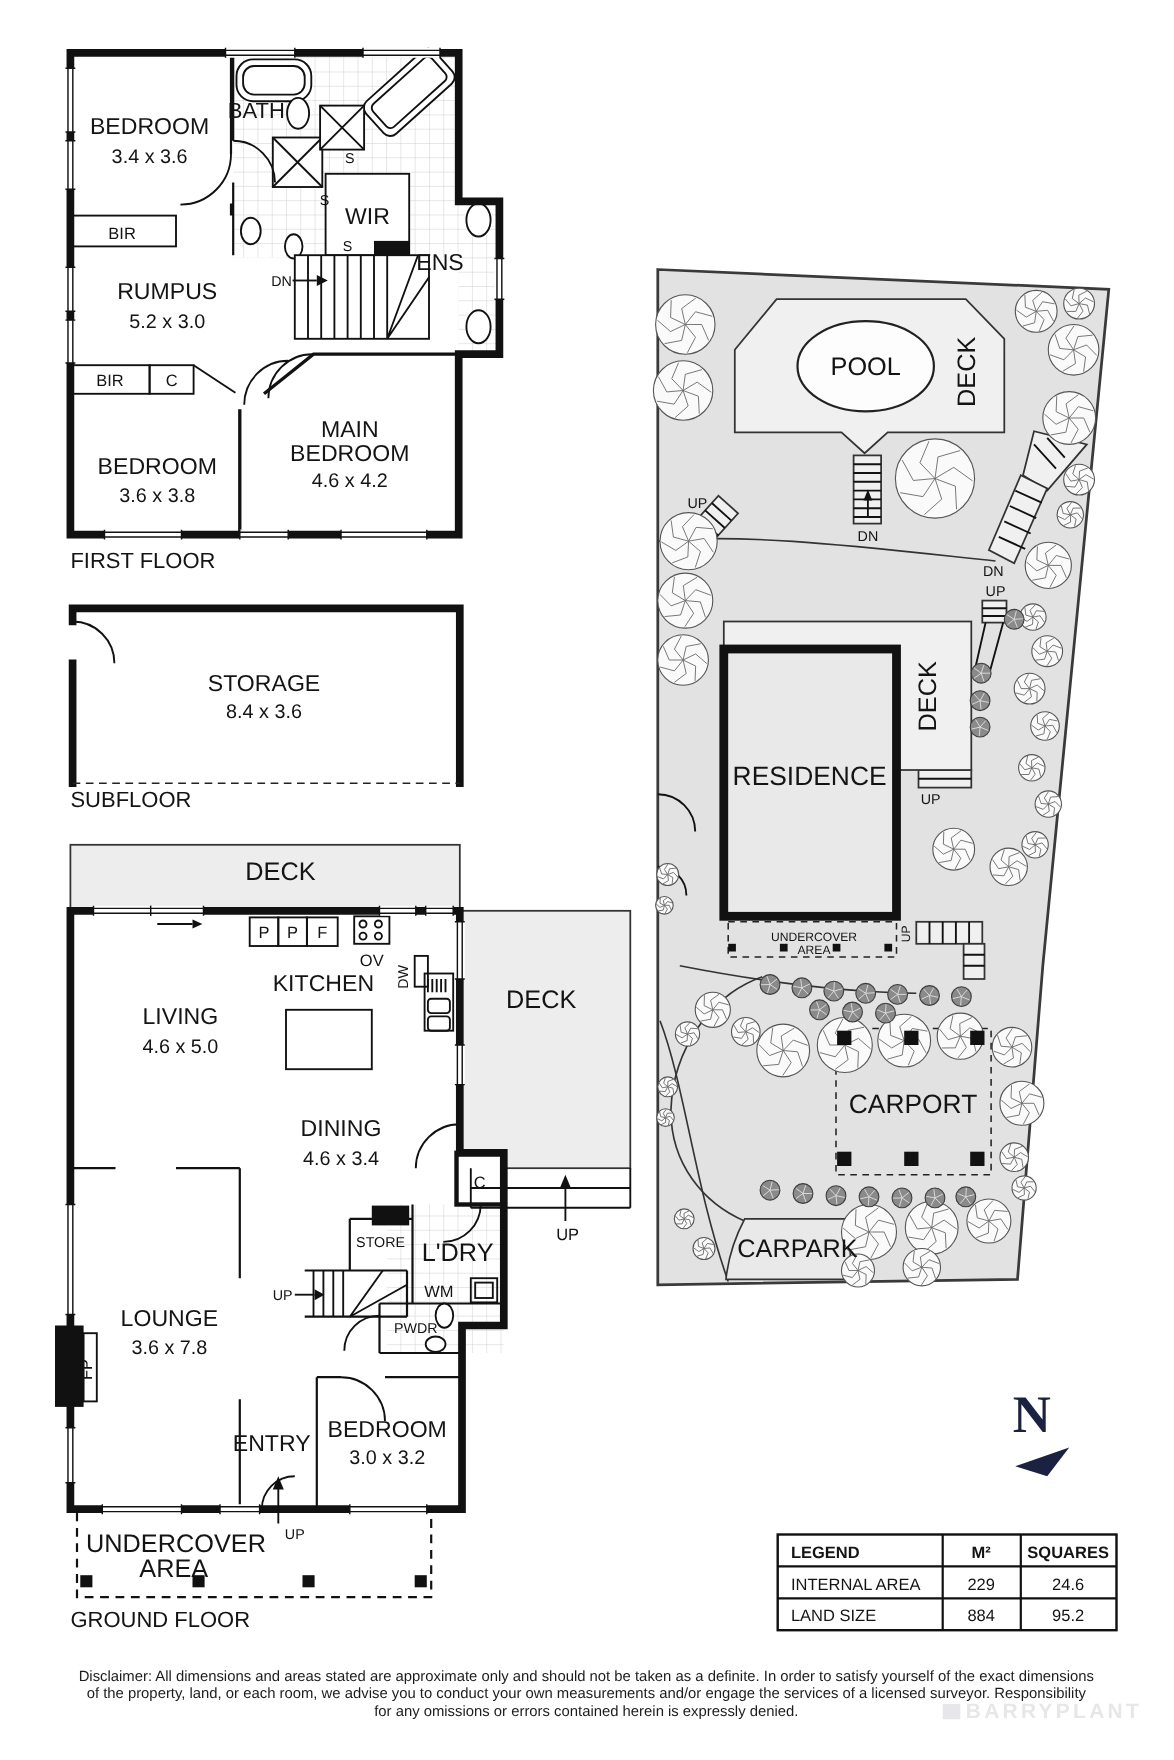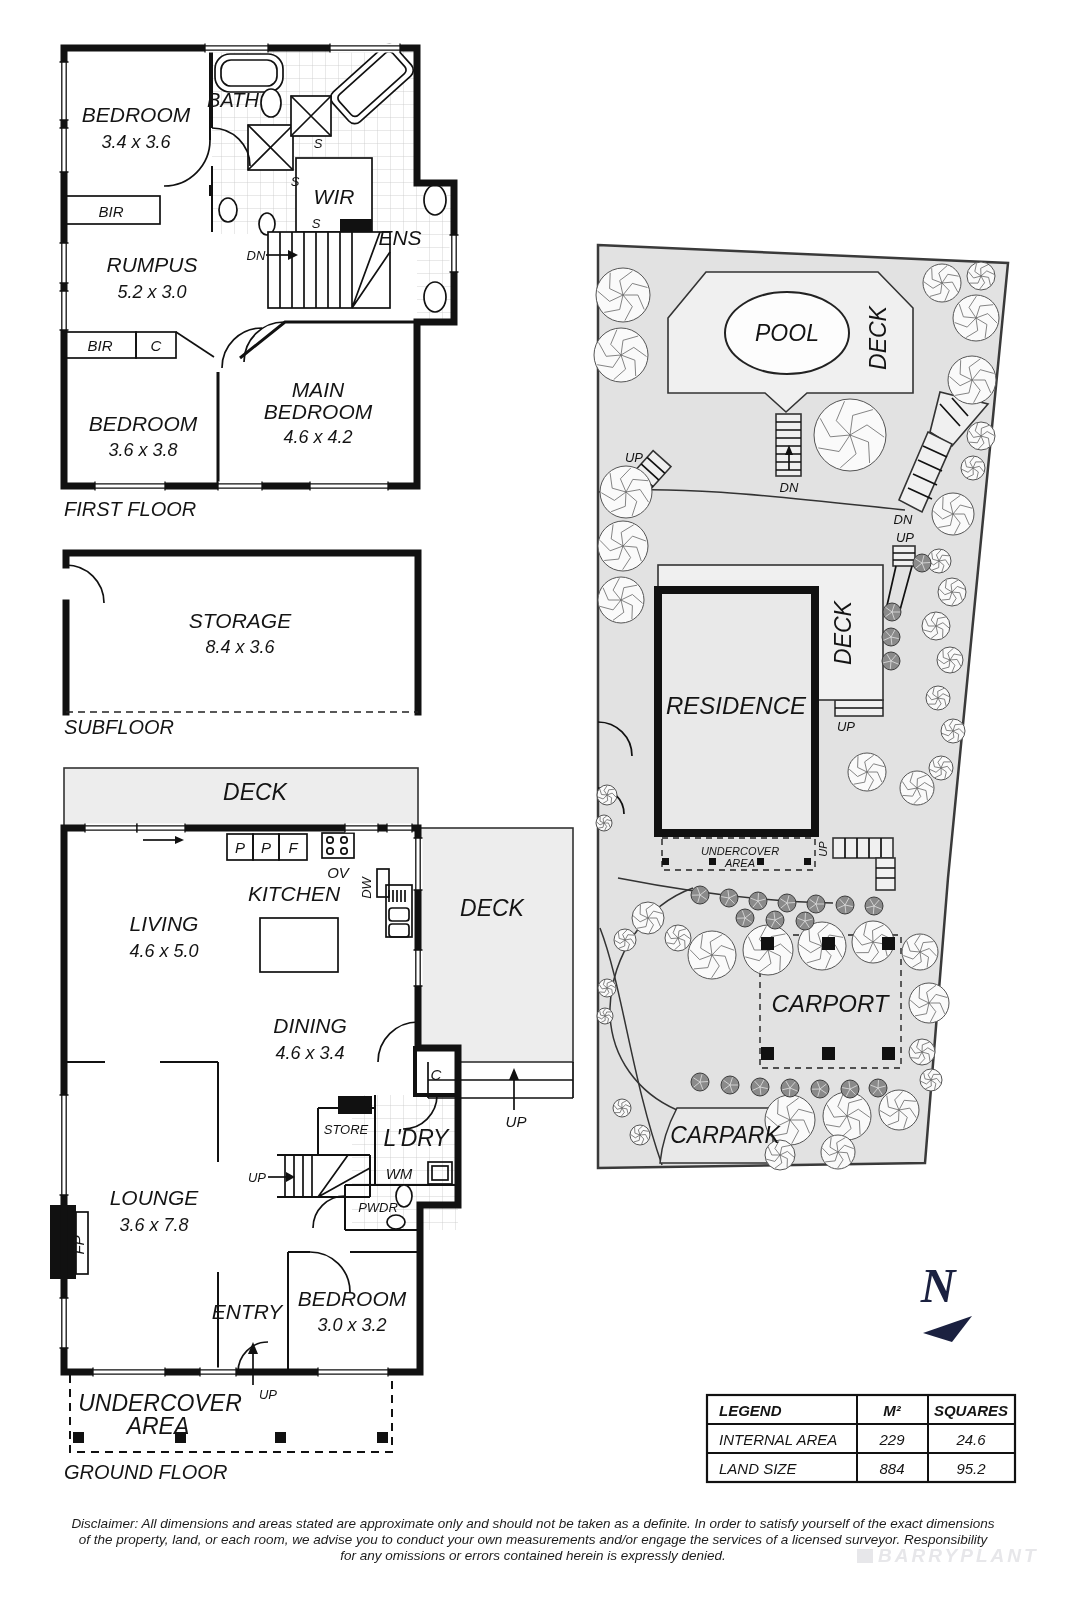--- a/index.html
+++ b/index.html
@@ -1,16 +1,16 @@
 <!DOCTYPE html>
 <html><head>
 <meta charset="utf-8">
 <style>
   html,body{margin:0;padding:0;background:#fff;}
-  .page{position:relative;width:1067px;height:1600px;background:#fff;overflow:hidden;font-style:italic;}
+  .page{position:relative;width:1067px;height:1600px;background:#fff;overflow:hidden;}
   svg{display:block;}
   text{font-family:"Liberation Sans",sans-serif;fill:#141414;text-anchor:middle;}
   .left{text-anchor:start;}
   .rm{font-size:21px;}      
   .dim{font-size:18px;}     
   .big{font-size:23px;}     
   .h24{font-size:24px;}
   .flr{font-size:20px;}     
   .md{font-size:15px;}
   .sm{font-size:13px;}

